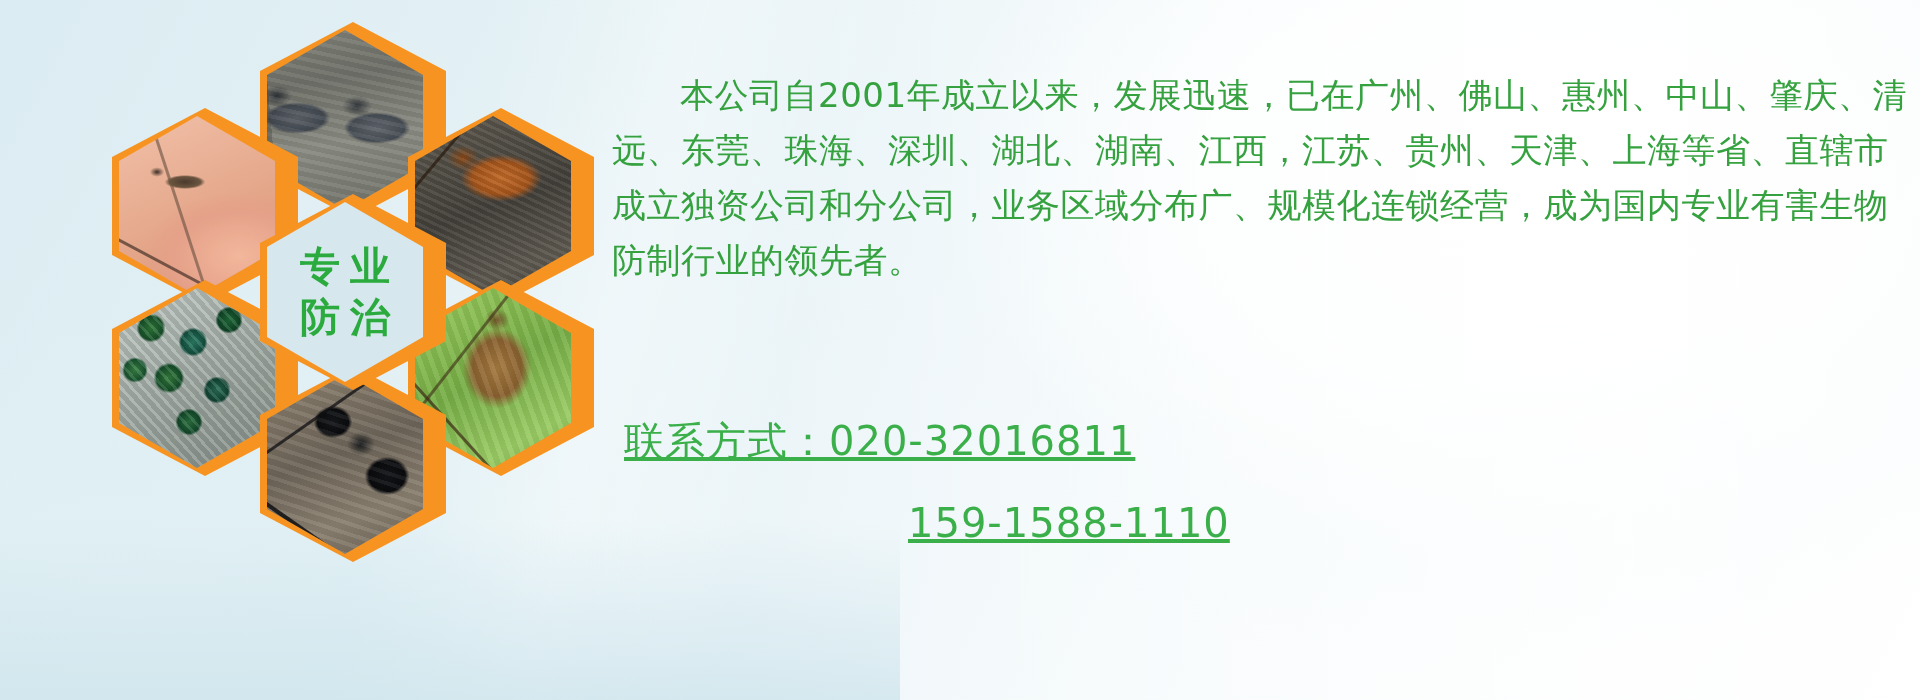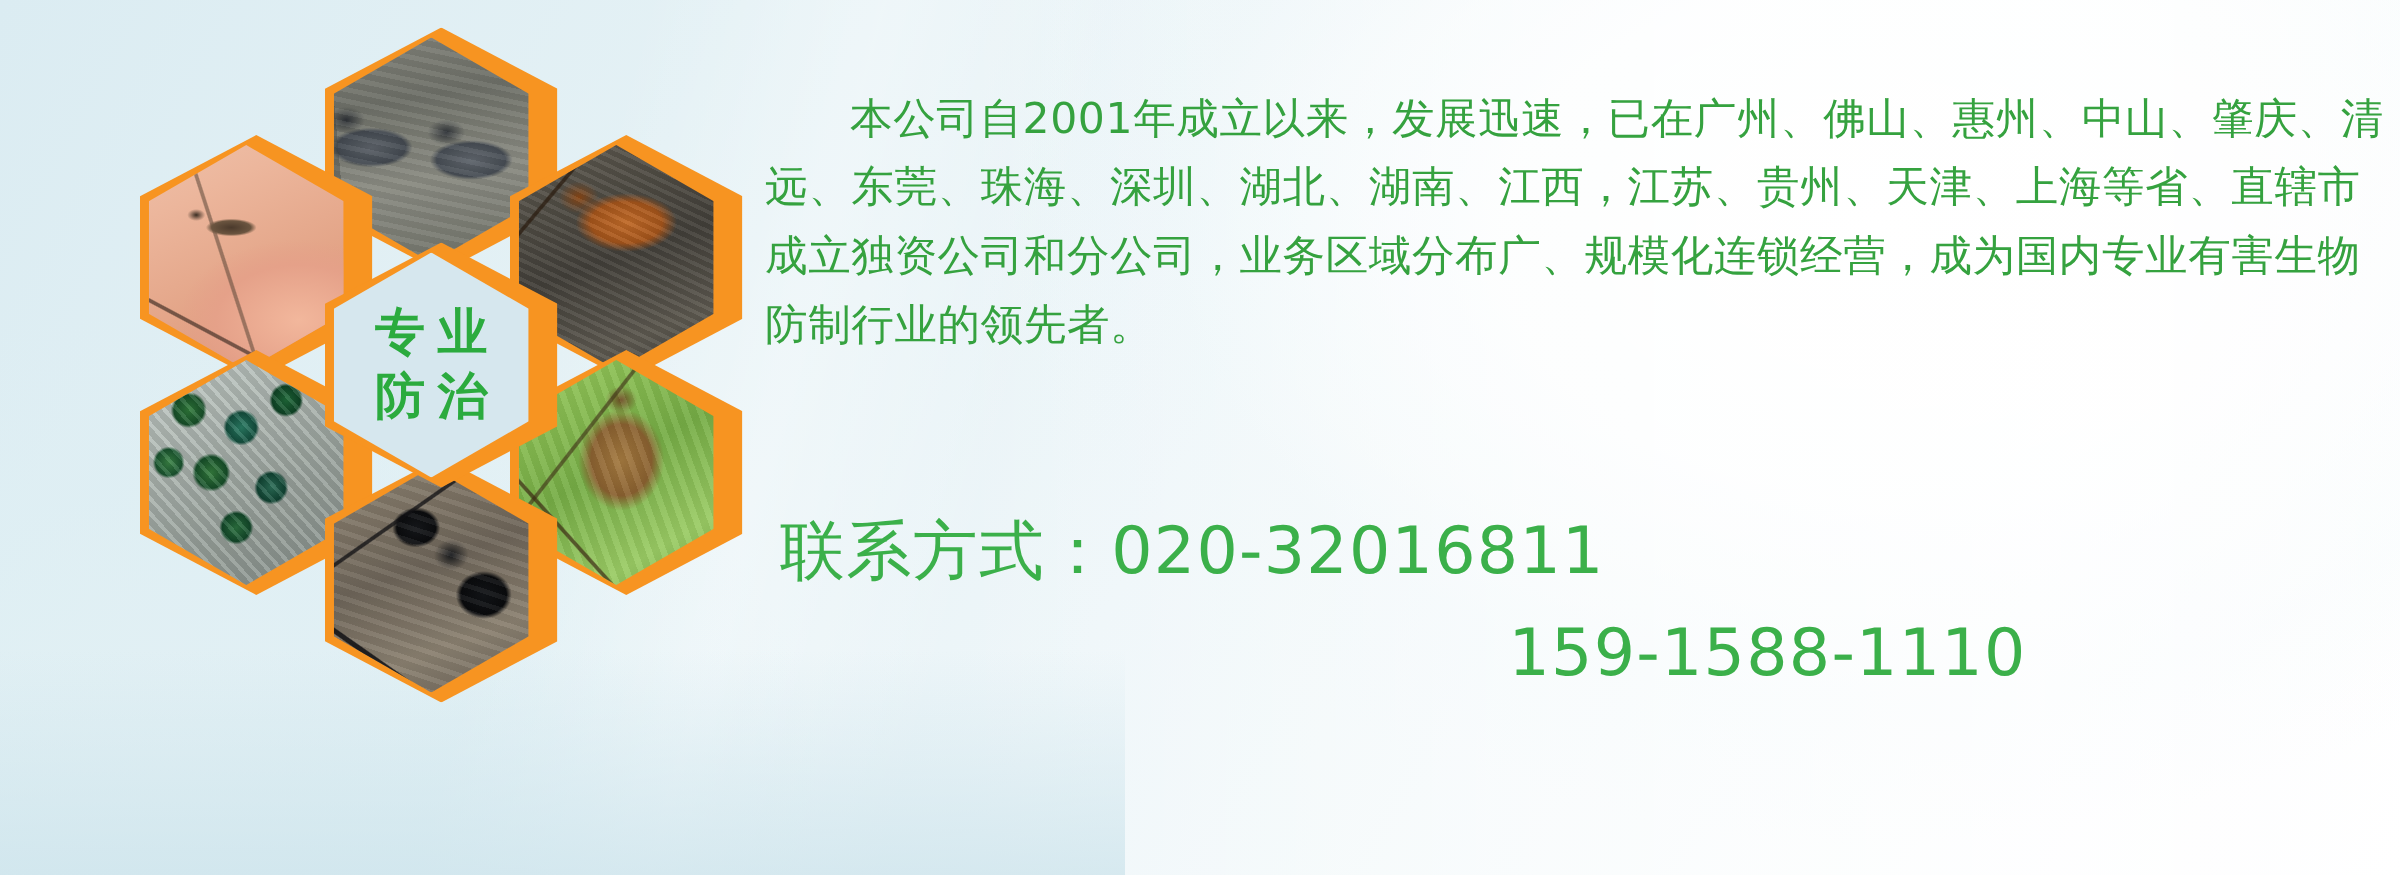--- a/index.html
+++ b/index.html
@@ -155,26 +155,27 @@
     font-family:"DejaVu Sans","Liberation Sans",sans-serif;
     font-size:34px;line-height:55px;font-weight:500;
     text-indent:68px;
     letter-spacing:0.5px;
   }
   #contact-block{position:absolute;left:0px;top:400px;width:1320px;}
   .contact-line{
     color:#3bb04a;
     font-family:"DejaVu Sans","Liberation Sans",sans-serif;
     font-weight:500;
-    font-size:52px;line-height:82px;
+    font-size:40px;line-height:82px;
     letter-spacing:1px;
     white-space:nowrap;
+    text-decoration:underline;
   }
   .contact-line.l1{padding-left:24px;}
-  .contact-line.l2{padding-left:308px;text-align:center;}
+  .contact-line.l2{padding-left:308px;}
 </style>
 </head>
 <body>
 
 <div id="banner">
 
   <div class="streak s1"></div>
   <div class="streak s2"></div>
   <div class="streak s3"></div>
 

